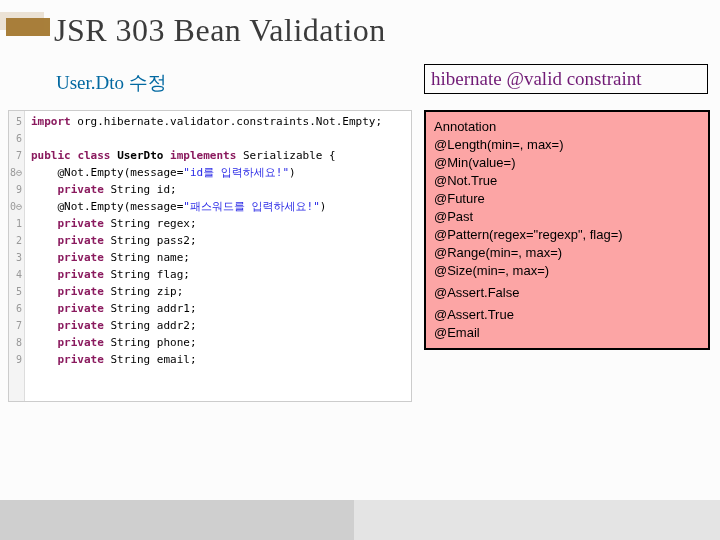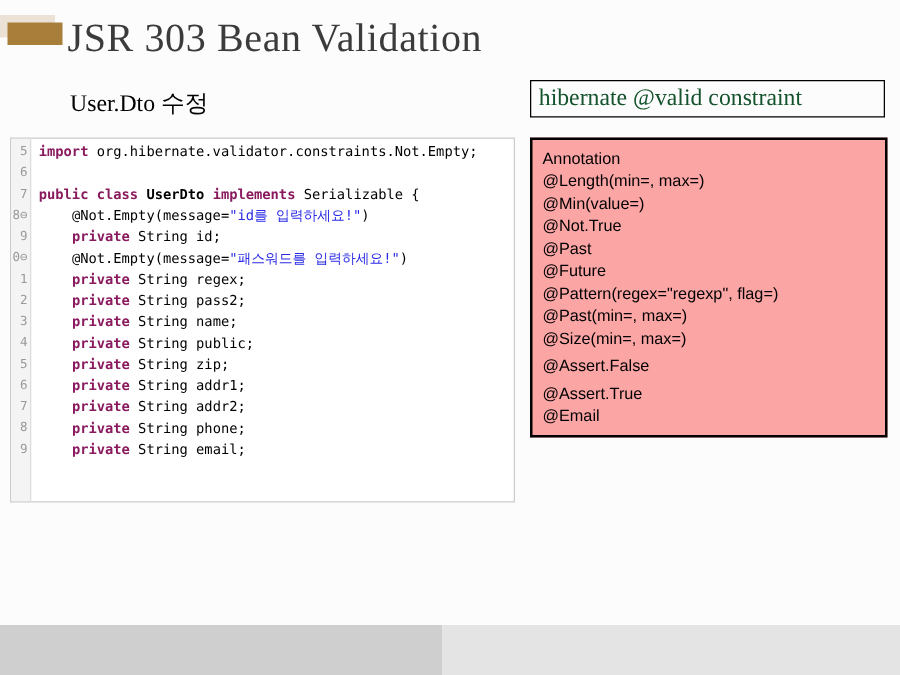--- a/index.html
+++ b/index.html
@@ -42,32 +42,32 @@
     width: 44px;
     height: 18px;
     background: rgba(168,127,58,0.2);
   }
   .subtitle-left {
     position: absolute;
     top: 70px;
     left: 56px;
     font-family: Georgia, serif;
     font-size: 19px;
-    color: #000000;
+    color: #0369a1;
   }
   .subtitle-right {
     position: absolute;
     top: 64px;
     left: 424px;
     width: 270px;
     border: 1px solid #000;
     padding: 3px 6px;
     font-family: Georgia, serif;
     font-size: 19px;
-    color: #14532d;
+    color: #701a75;
     background: transparent;
   }
   .code-pane {
     position: absolute;
     top: 110px;
     left: 8px;
     width: 402px;
     height: 290px;
     background: #fff;
     border: 1px solid #ccc;
@@ -165,37 +165,37 @@
     </div>
     <div class="code-body"><span class="kw">import</span><span> org.hibernate.validator.constraints.Not.Empty;</span>
 
 <span class="kw">public</span> <span class="kw">class</span> <span class="cls">UserDto</span> <span class="kw">implements</span> <span>Serializable {</span>
     <span>@Not.Empty(message=</span><span class="str">"id를 입력하세요!"</span><span>)</span>
     <span class="kw">private</span> <span>String</span> <span>id;</span>
     <span>@Not.Empty(message=</span><span class="str">"패스워드를 입력하세요!"</span><span>)</span>
     <span class="kw">private</span> <span>String</span> <span>regex;</span>
     <span class="kw">private</span> <span>String</span> <span>pass2;</span>
     <span class="kw">private</span> <span>String</span> <span>name;</span>
-    <span class="kw">private</span> <span>String</span> <span>public;</span>
+    <span class="kw">private</span> <span>String</span> <span>flag;</span>
     <span class="kw">private</span> <span>String</span> <span>zip;</span>
     <span class="kw">private</span> <span>String</span> <span>addr1;</span>
     <span class="kw">private</span> <span>String</span> <span>addr2;</span>
     <span class="kw">private</span> <span>String</span> <span>phone;</span>
     <span class="kw">private</span> <span>String</span> <span>email;</span></div>
   </div>
 
   <div class="annot-box">
     <div>Annotation</div>
     <div>@Length(min=, max=)</div>
     <div>@Min(value=)</div>
     <div>@Not.True</div>
+    <div>@Future</div>
     <div>@Past</div>
-    <div>@Future</div>
     <div>@Pattern(regex="regexp", flag=)</div>
-    <div>@Past(min=, max=)</div>
+    <div>@Range(min=, max=)</div>
     <div>@Size(min=, max=)</div>
     <div class="spaced">@Assert.False</div>
     <div class="spaced">@Assert.True</div>
     <div>@Email</div>
   </div>
 
   <div class="bottom-strip">
     <div class="strip-l"></div>
     <div class="strip-r"></div>
   </div>

